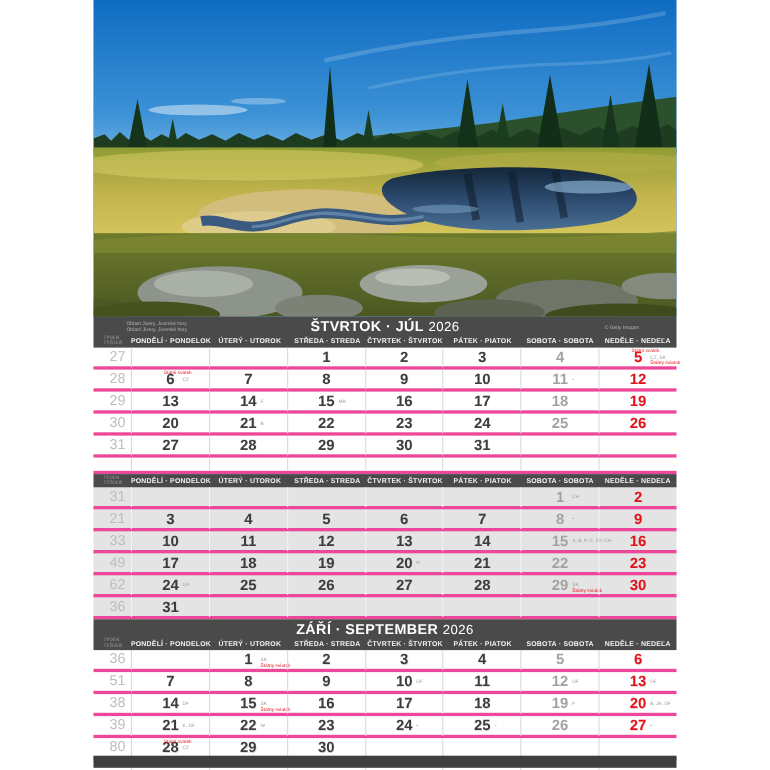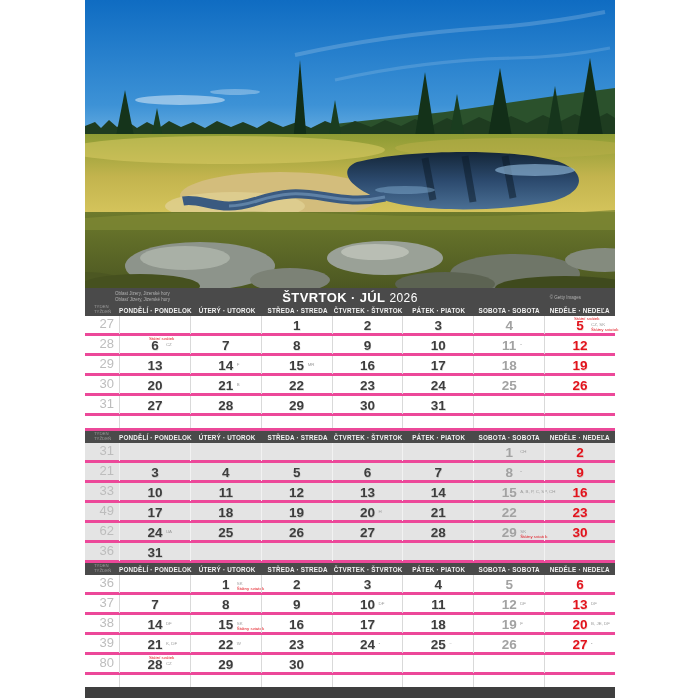--- a/index.html
+++ b/index.html
@@ -276,20 +276,21 @@
             <div class="dcell"></div>
             <div class="dcell"></div>
             <div class="dcell"></div>
             <div class="dcell"></div>
             <div class="dcell"></div>
           </div>
         </div>
       </div>
       <div class="month">
         <div class="mh">
+          <div class="mh-titlerow"><span class="mh-title">ZÁŘÍ · SEPTEMBER</span><span class="mh-year">2026</span></div>
           <div class="mh-days">
             <div class="mh-wklabel">
               <div>TÝDEN</div>
               <div>TÝŽDEŇ</div>
             </div>
             <div class="mh-day">PONDĚLÍ · PONDELOK</div>
             <div class="mh-day">ÚTERÝ · UTOROK</div>
             <div class="mh-day">STŘEDA · STREDA</div>
             <div class="mh-day">ČTVRTEK · ŠTVRTOK</div>
             <div class="mh-day">PÁTEK · PIATOK</div>
@@ -302,21 +303,21 @@
             <div class="wnum">36</div>
             <div class="dcell"></div>
             <div class="dcell"><span class="dnum">1</span><span class="nM">SK</span><span class="nB">Štátny sviatok</span></div>
             <div class="dcell"><span class="dnum">2</span></div>
             <div class="dcell"><span class="dnum">3</span></div>
             <div class="dcell"><span class="dnum">4</span></div>
             <div class="dcell sat"><span class="dnum">5</span></div>
             <div class="dcell sun"><span class="dnum">6</span></div>
           </div>
           <div class="wrow">
-            <div class="wnum">37</div>
+            <div class="wnum">51</div>
             <div class="dcell"><span class="dnum">7</span></div>
             <div class="dcell"><span class="dnum">8</span></div>
             <div class="dcell"><span class="dnum">9</span></div>
             <div class="dcell"><span class="dnum">10</span><span class="nM">DF</span></div>
             <div class="dcell"><span class="dnum">11</span></div>
             <div class="dcell sat"><span class="dnum">12</span><span class="nM">DF</span></div>
             <div class="dcell sun"><span class="dnum">13</span><span class="nM">DF</span></div>
           </div>
           <div class="wrow">
             <div class="wnum">38</div>

